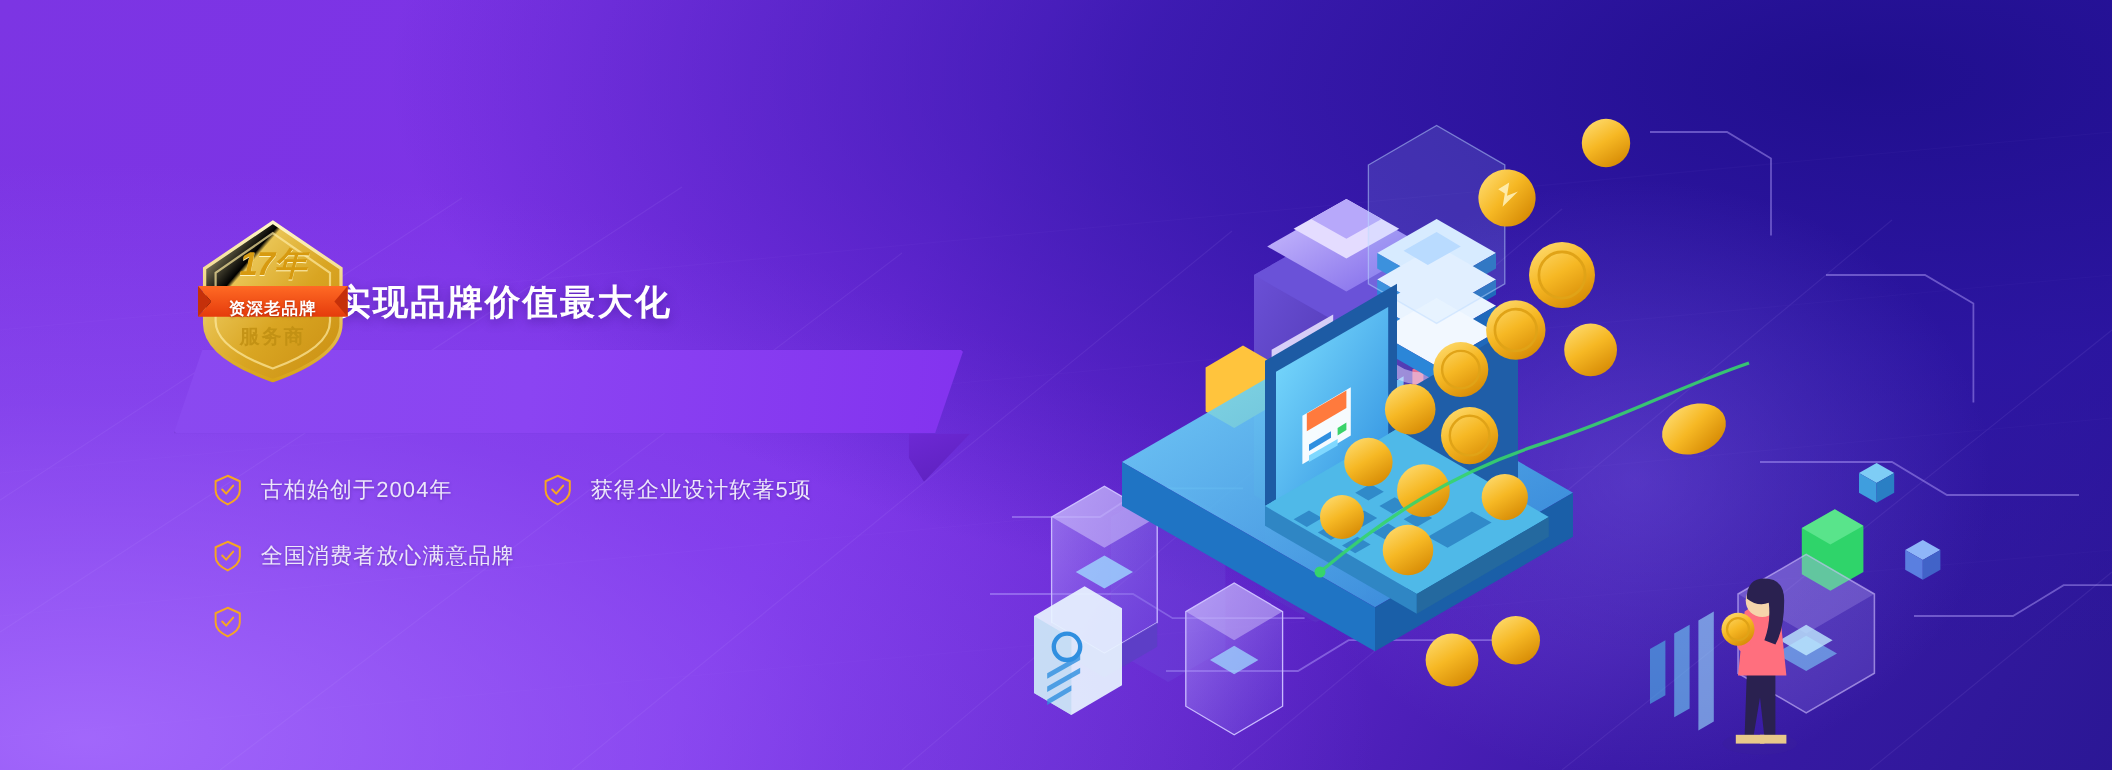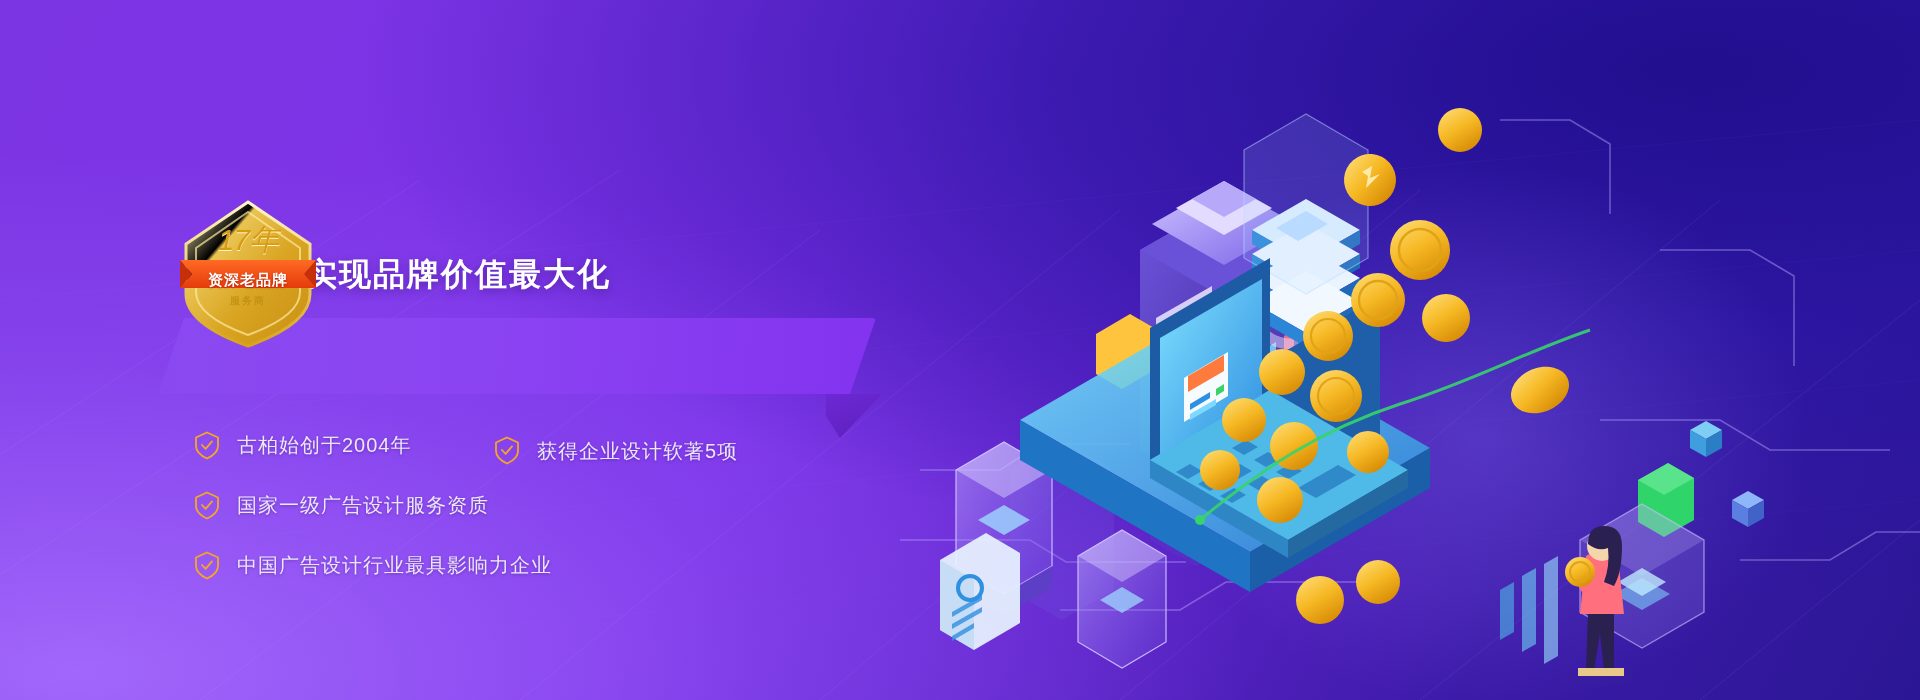--- a/index.html
+++ b/index.html
@@ -53,38 +53,38 @@
   .badge{position:absolute;left:178px;top:198px;width:140px;height:150px;}
   .badge svg{display:block;width:140px;height:150px;}
   .badge-ribbon-text{
     position:absolute;left:8px;top:69px;width:124px;height:26px;
     display:flex;align-items:center;justify-content:center;
     color:#ffffff;font-size:15px;font-weight:bold;letter-spacing:1px;
     text-shadow:0 1px 2px rgba(140,20,0,.6);white-space:nowrap;
   }
   .badge-years{
     position:absolute;left:0;top:22px;width:140px;
-    text-align:center;color:#d79a10;font-size:30px;font-weight:normal;
+    text-align:center;color:#d79a10;font-size:30px;font-weight:bold;
     font-style:italic;letter-spacing:-1px;
     text-shadow:0 1px 0 #fff4c0;
   }
   .badge-sub{
     position:absolute;left:0;top:96px;width:140px;text-align:center;
-    color:#c08f12;font-size:10px;font-weight:bold;letter-spacing:2px;
+    color:#c08f12;font-size:18px;font-weight:bold;letter-spacing:2px;
     opacity:.85;
   }
 
   
   .features{position:absolute;left:194px;top:425px;width:740px;}
   .feat-row{display:flex;}
   .feat{
     display:flex;align-items:center;height:40px;margin-bottom:20px;
   }
   .feat.col-a{width:300px;}
-  .feat.col-b{width:340px;align-items:flex-end;}
+  .feat.col-b{width:340px;}
   .shield-ico{width:26px;height:29px;flex:0 0 26px;margin-right:17px;}
   .feat-label{
     color:#ece6fb;font-size:20px;letter-spacing:1px;white-space:nowrap;
     text-shadow:0 1px 3px rgba(40,10,90,.35);
   }
 
   
   .illustration{position:absolute;right:0;top:0;width:1020px;height:700px;}
 </style>
 </head>
@@ -170,31 +170,30 @@
         </div>
       </div>
 
 
       <div class="feat-row">
         <div class="feat col-a">
           <svg class="shield-ico" viewBox="0 0 26 29">
             <path d="M13 1.5 L24 6.5 V15 Q24 22.5 13 27.5 Q2 22.5 2 15 V6.5 Z" fill="none" stroke="#f5a623" stroke-width="1.8"></path>
             <path d="M8 14 L11.6 17.8 L18 10.4" fill="none" stroke="#f5a623" stroke-width="1.8" stroke-linecap="round" stroke-linejoin="round"></path>
           </svg>
-          <span class="feat-label">国家一级广告设计服务资质</span>
+          <span class="feat-label">全国消费者放心满意品牌</span>
         </div>
       </div>
 
       <div class="feat-row">
         <div class="feat col-a">
           <svg class="shield-ico" viewBox="0 0 26 29">
             <path d="M13 1.5 L24 6.5 V15 Q24 22.5 13 27.5 Q2 22.5 2 15 V6.5 Z" fill="none" stroke="#f5a623" stroke-width="1.8"></path>
             <path d="M8 14 L11.6 17.8 L18 10.4" fill="none" stroke="#f5a623" stroke-width="1.8" stroke-linecap="round" stroke-linejoin="round"></path>
           </svg>
-          <span class="feat-label">中国广告设计行业最具影响力企业</span>
         </div>
       </div>
 
     </div>
   </div>
 
   <svg class="illustration" viewBox="0 0 1020 700">
     <defs>
       <linearGradient id="towerA" x1="0" y1="0" x2="1" y2="1">
         <stop offset="0%" stop-color="#8f7cf5"></stop>

